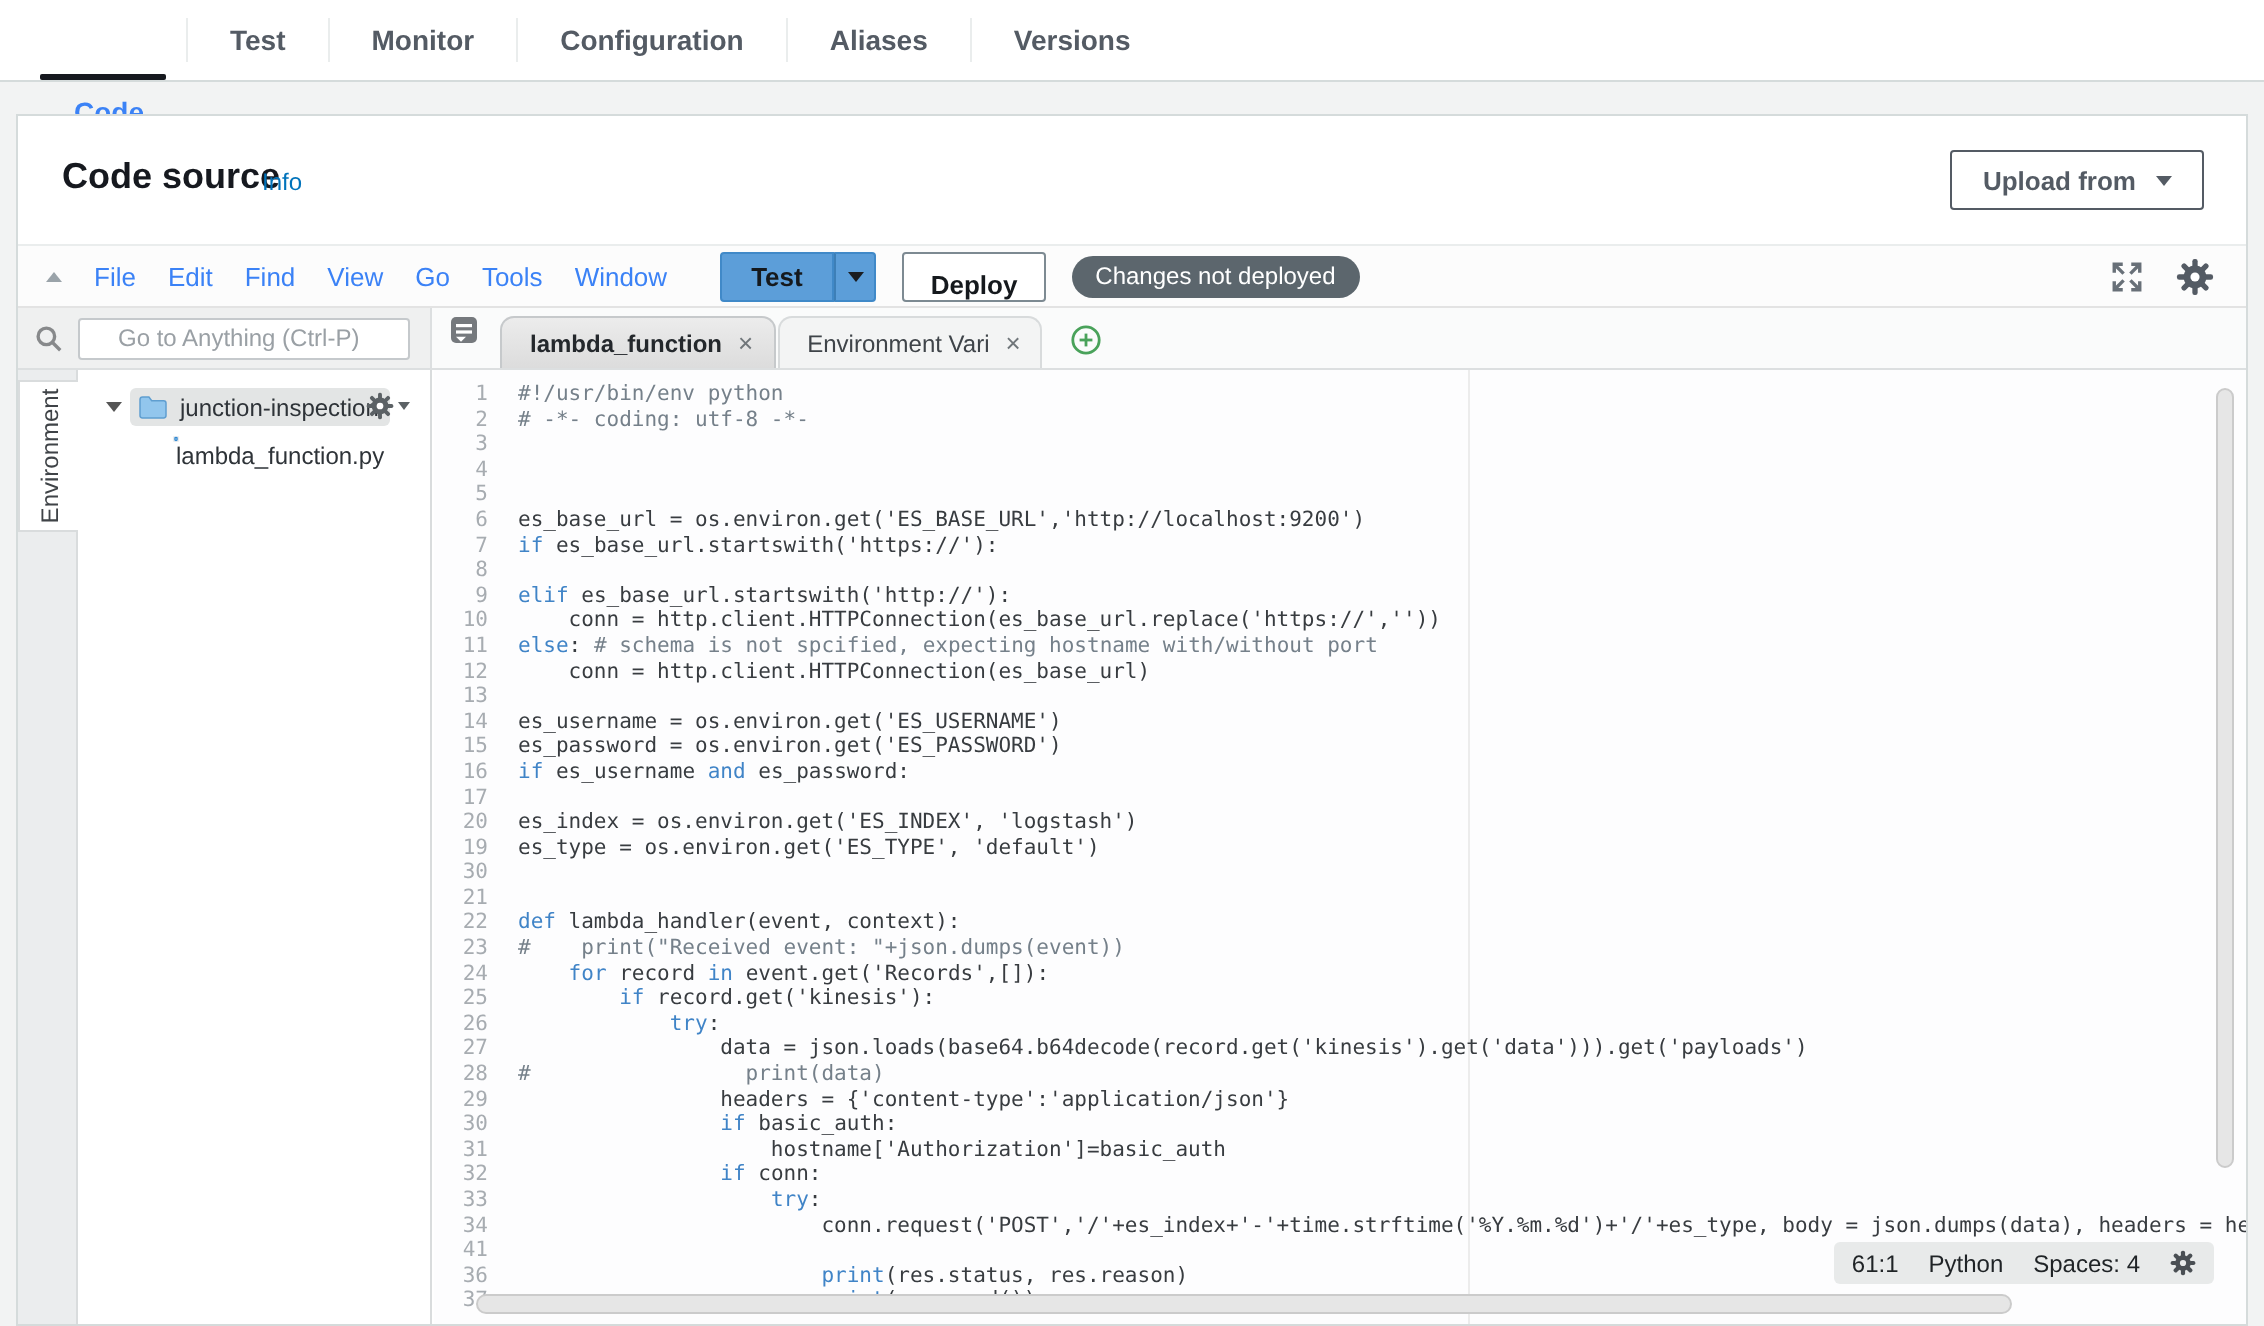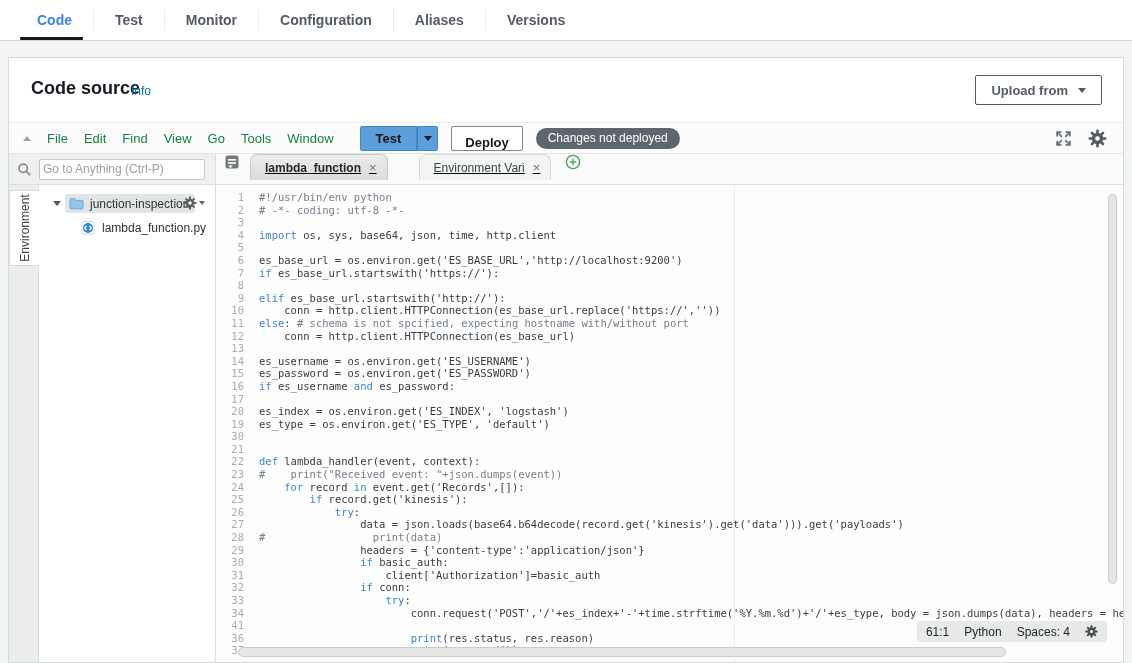--- a/index.html
+++ b/index.html
@@ -3,73 +3,73 @@
 <meta charset="utf-8">
 <style>
   * { margin:0; padding:0; box-sizing:border-box; }
   html,body { width:1132px; height:663px; overflow:hidden; }
   body { font-family:"Liberation Sans", sans-serif; background:#f2f3f3; }
   #root { position:relative; width:1132px; height:663px; }
 
   
   #topbar { position:absolute; top:0; left:0; width:100%; height:41px; background:#fff; border-bottom:1px solid #d5dbdb; display:flex; align-items:stretch; padding-left:16px; }
   .toptab { position:relative; padding:0 21px; line-height:40px; font-size:14px; font-weight:bold; color:#545b64; cursor:pointer; }
-  .toptab.active { color:#3b82f6; }
+  .toptab.active { color:#3b82f6;margin-top:36px; }
   .toptab.active::after { content:""; position:absolute; left:4px; right:10px; bottom:0; height:3px; background:#16191f; border-radius:1px; }
   .tdiv { width:1px; height:22px; background:#eaeded; align-self:center; }
 
   
   #card { position:absolute; left:8px; top:57px; width:1116px; height:606px; background:#fff; border:1px solid #d5dbdb; }
   #card-header { position:relative; height:64px; }
   #page-title { position:absolute; left:22px; top:20px; font-size:18px; font-weight:bold; color:#16191f; }
   #info-link { position:absolute; left:122px; top:26px; font-size:12px; color:#0073bb; cursor:pointer; }
   #upload-btn { position:absolute; right:21px; top:17px; height:30px; display:flex; align-items:center; gap:10px; padding:0 15px; border:1px solid #545b64; border-radius:2px; background:#fff; font-size:13px; font-weight:bold; color:#545b64; cursor:pointer; }
   .caret-down { width:0; height:0; border-left:4px solid transparent; border-right:4px solid transparent; border-top:5px solid #545b64; }
 
   
   #ide { position:absolute; left:0; right:0; top:64px; bottom:0; border-top:1px solid #eaeded; }
   #menubar { height:31px; display:flex; align-items:center; background:#fcfcfc; border-bottom:1px solid #e3e3e3; padding-left:8px; }
   #collapse-tri { width:0; height:0; border-left:4px solid transparent; border-right:4px solid transparent; border-bottom:5px solid #9aa3a9; margin:0 8px 0 6px; }
-  .menu-item { font-size:13px; color:#15803d; padding:0 8px; cursor:pointer; }
+  .menu-item { font-size:13px; color:#3b82f6; padding:0 8px; cursor:pointer; }
   #test-split { display:flex; margin-left:18px; cursor:pointer; }
   #test-main { height:25px; line-height:23px; padding:0 15px; background:#5c9ed9; border:1px solid #4089c8; border-radius:2px 0 0 2px; font-size:13px; font-weight:bold; color:#15191d; }
   #test-caret { width:21px; height:25px; background:#5c9ed9; border:1px solid #4089c8; border-left:1px solid #3d7fb7; border-radius:0 2px 2px 0; display:flex; align-items:center; justify-content:center; }
   #test-caret .caret-down { border-top-color:#1a1d21; }
   #deploy-btn { margin-left:13px; height:25px; line-height:23px; padding:4px 13px; background:#fff; border:1px solid #7d8a92; border-radius:2px; font-size:13px; font-weight:bold; color:#15191d; cursor:pointer; }
   #changes-badge { margin-left:13px; height:21px; line-height:21px; padding:0 12px; background:#5c666d; border-radius:11px; color:#fff; font-size:12px; }
   #menubar .spacer { flex:1; }
   .mb-icon { margin-right:16px; cursor:pointer; display:flex; }
 
   
   #ide-body { position:absolute; left:0; right:0; top:31px; bottom:0; }
   #toolrow { position:absolute; left:0; right:0; top:0; height:31px; display:flex; }
   #search-area { width:207px; background:#eff0f0; border-bottom:1px solid #dcdfe0; border-right:1px solid #dcdfe0; display:flex; align-items:center; }
   #search-icon { width:30px; display:flex; justify-content:center; }
-  #goto-input { width:166px; height:21px; border:1px solid #c5c9cc; border-radius:2px; background:#fff; font-size:12px; color:#404040; padding:0 3px; font-family:"Liberation Sans",sans-serif; }
+  #goto-input { width:166px; height:21px; border:1px solid #c5c9cc; border-radius:2px; background:#fff; font-size:12px; color:#404040; padding:0 19px; font-family:"Liberation Sans",sans-serif; }
   #goto-input::placeholder { color:#9aa0a5; }
-  #tabrow { flex:1; background:#fafbfb; border-bottom:1px solid #dcdfe0; display:flex; align-items:flex-start; padding-left:8px;text-decoration:underline; }
+  #tabrow { flex:1; background:#fafbfb; border-bottom:1px solid #dcdfe0; display:flex; align-items:flex-end; padding-left:8px; }
   #pages-icon { margin:0 10px 6px 0; cursor:pointer; }
   .etab { height:26px; display:flex; align-items:center; padding:0 10px 0 14px; border:1px solid #d8dbdc; border-bottom:none; border-radius:7px 7px 0 0; font-size:12px; color:#3f4449; background:#f3f4f4; cursor:pointer; white-space:nowrap; }
   .etab.active { background:linear-gradient(#ececec,#dcdcdc); border-color:#c6c9cb; font-weight:bold; color:#24282c; }
-  .etab + .etab { margin-left:31px; }
+  .etab + .etab { margin-left:1px; }
   .etab .close-x { margin-left:8px; color:#70767a; font-size:13px; font-weight:normal; cursor:pointer; }
   #plus-btn { margin:0 0 6px 14px; cursor:pointer; display:flex; }
 
   
   #rail { position:absolute; left:0; top:31px; bottom:0; width:30px; background:#ebedee; border-right:1px solid #d9dcdd; }
   #env-tab { position:absolute; left:0; top:36px; width:30px; height:76px; background:#fff; border:1px solid #d9dcdd; border-right:none; cursor:pointer; }
   #env-label { position:absolute; top:50%; left:50%; transform:translate(-50%,-50%) rotate(-90deg); white-space:nowrap; font-size:12px; color:#3f4347; }
   #tree { position:absolute; left:30px; top:31px; bottom:0; width:177px; background:#fff; border-right:1px solid #d9dcdd; }
   #tree-row1 { position:relative; margin-top:9px; height:19px; display:flex; align-items:center; }
   #tree-caret { margin-left:14px; width:0; height:0; border-left:4px solid transparent; border-right:4px solid transparent; border-top:5px solid #555; }
   #folder-sel { margin-left:4px; display:flex; align-items:center; height:19px; padding:0 6px 0 4px; background:#e3e5e5; border-radius:3px; cursor:pointer; }
   #folder-label { margin-left:6px; font-size:12px; color:#2e3338; }
   #tree-gear { position:absolute; right:10px; top:2px; display:flex; align-items:center; gap:2px; cursor:pointer; }
   .gear-mini-caret { width:0; height:0; border-left:3px solid transparent; border-right:3px solid transparent; border-top:4px solid #5b6165; }
-  #tree-row2 { margin-top:5px; padding-left:42px; height:17px; display:flex; align-items:flex-end; cursor:pointer; }
+  #tree-row2 { margin-top:5px; padding-left:42px; height:17px; display:flex; align-items:flex-start; cursor:pointer;flex-direction:column; }
   #file-label { margin-left:7px; font-size:12px; color:#2e3338; }
 
   
   #editor { position:absolute; left:208px; right:0; top:31px; bottom:0; background:#fdfdfe; overflow:hidden; }
   #print-margin { position:absolute; left:517px; top:0; bottom:0; width:1px; background:#ececec; }
   #code-lines { position:absolute; left:0; right:-400px; top:6px; font-family:"DejaVu Sans Mono", monospace; font-size:10.5px; line-height:12.6px; }
   .crow { display:flex; white-space:pre; }
   .gut { width:36px; min-width:36px; text-align:right; padding-right:9px; color:#a7acb1; }
   .cd { padding-left:6px; color:#383c40; }
   .kw { color:var(--kw,#4084c7); }
@@ -244,21 +244,21 @@
             <span id="file-label">lambda_function.py</span>
           </div>
         </div>
 
         <div id="editor">
           <div id="print-margin"></div>
           <div id="code-lines">
               <div class="crow"><span class="gut">1</span><span class="cd"><span class="cm">#!/usr/bin/env python</span></span></div>
               <div class="crow"><span class="gut">2</span><span class="cd"><span class="cm"># -*- coding: utf-8 -*-</span></span></div>
               <div class="crow"><span class="gut">3</span><span class="cd">&nbsp;</span></div>
-              <div class="crow"><span class="gut">4</span><span class="cd"><span class="kw">import</span> os, sys, base64, json, time, http.client</span></div>
+              <div class="crow"><span class="gut">4</span></div>
               <div class="crow"><span class="gut">5</span><span class="cd">&nbsp;</span></div>
               <div class="crow"><span class="gut">6</span><span class="cd">es_base_url = os.environ.get('ES_BASE_URL','http://localhost:9200')</span></div>
               <div class="crow"><span class="gut">7</span><span class="cd"><span class="kw">if</span> es_base_url.startswith('https://'):</span></div>
               <div class="crow"><span class="gut">8</span></div>
               <div class="crow"><span class="gut">9</span><span class="cd"><span class="kw">elif</span> es_base_url.startswith('http://'):</span></div>
               <div class="crow"><span class="gut">10</span><span class="cd">    conn = http.client.HTTPConnection(es_base_url.replace('https://',''))</span></div>
               <div class="crow"><span class="gut">11</span><span class="cd"><span class="kw">else</span>: <span class="cm"># schema is not spcified, expecting hostname with/without port</span></span></div>
               <div class="crow"><span class="gut">12</span><span class="cd">    conn = http.client.HTTPConnection(es_base_url)</span></div>
               <div class="crow"><span class="gut">13</span><span class="cd">&nbsp;</span></div>
               <div class="crow"><span class="gut">14</span><span class="cd">es_username = os.environ.get('ES_USERNAME')</span></div>
@@ -271,21 +271,21 @@
               <div class="crow"><span class="gut">21</span><span class="cd">&nbsp;</span></div>
               <div class="crow"><span class="gut">22</span><span class="cd"><span class="kw">def</span> lambda_handler(event, context):</span></div>
               <div class="crow"><span class="gut">23</span><span class="cd"><span class="cm">#    print("Received event: "+json.dumps(event))</span></span></div>
               <div class="crow"><span class="gut">24</span><span class="cd">    <span class="kw">for</span> record <span class="kw">in</span> event.get('Records',[]):</span></div>
               <div class="crow"><span class="gut">25</span><span class="cd">        <span class="kw">if</span> record.get('kinesis'):</span></div>
               <div class="crow"><span class="gut">26</span><span class="cd">            <span class="kw">try</span>:</span></div>
               <div class="crow"><span class="gut">27</span><span class="cd">                data = json.loads(base64.b64decode(record.get('kinesis').get('data'))).get('payloads')</span></div>
               <div class="crow"><span class="gut">28</span><span class="cd"><span class="cm">#                 print(data)</span></span></div>
               <div class="crow"><span class="gut">29</span><span class="cd">                headers = {'content-type':'application/json'}</span></div>
               <div class="crow"><span class="gut">30</span><span class="cd">                <span class="kw">if</span> basic_auth:</span></div>
-              <div class="crow"><span class="gut">31</span><span class="cd">                    client['Authorization']=basic_auth</span></div>
+              <div class="crow"><span class="gut">31</span><span class="cd">                    hostname['Authorization']=basic_auth</span></div>
               <div class="crow"><span class="gut">32</span><span class="cd">                <span class="kw">if</span> conn:</span></div>
               <div class="crow"><span class="gut">33</span><span class="cd">                    <span class="kw">try</span>:</span></div>
               <div class="crow"><span class="gut">34</span><span class="cd">                        conn.request('POST','/'+es_index+'-'+time.strftime('%Y.%m.%d')+'/'+es_type, body = json.dumps(data), headers = headers)</span></div>
               <div class="crow"><span class="gut">41</span></div>
               <div class="crow"><span class="gut">36</span><span class="cd">                        <span class="kw">print</span>(res.status, res.reason)</span></div>
               <div class="crow"><span class="gut">37</span><span class="cd">                        <span class="kw">print</span>(res.read())</span></div>
             </div>
           <div id="v-scroll"></div>
           <div id="h-scroll"></div>
           <div id="status-overlay">

